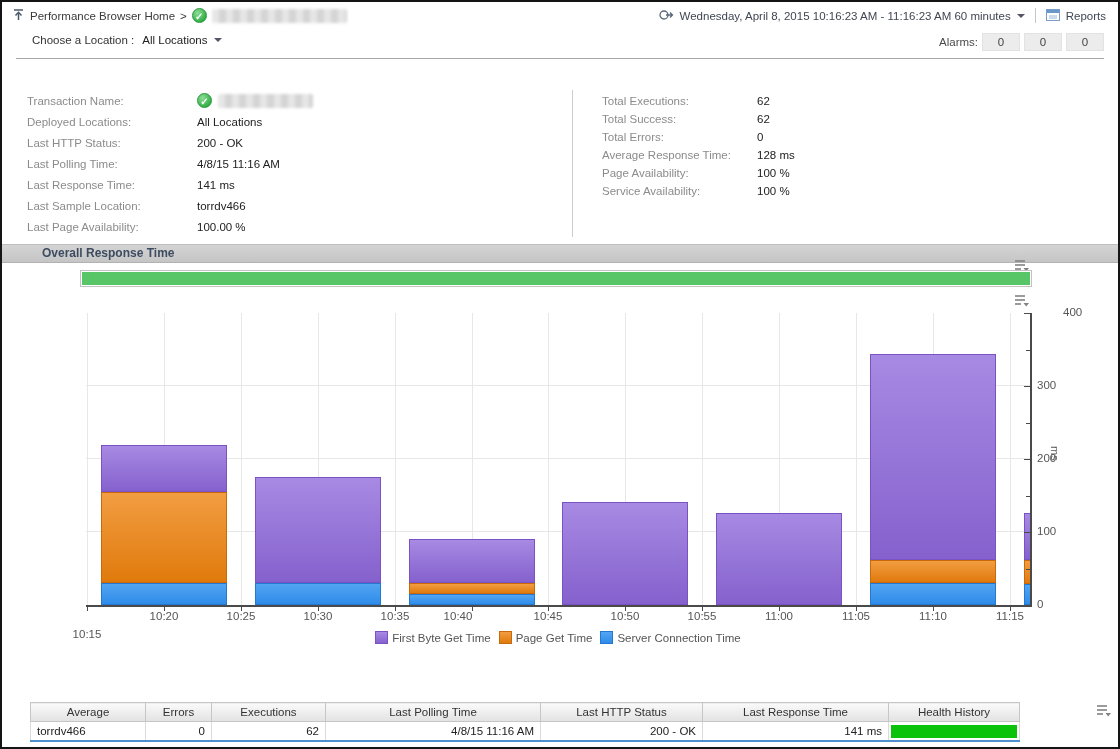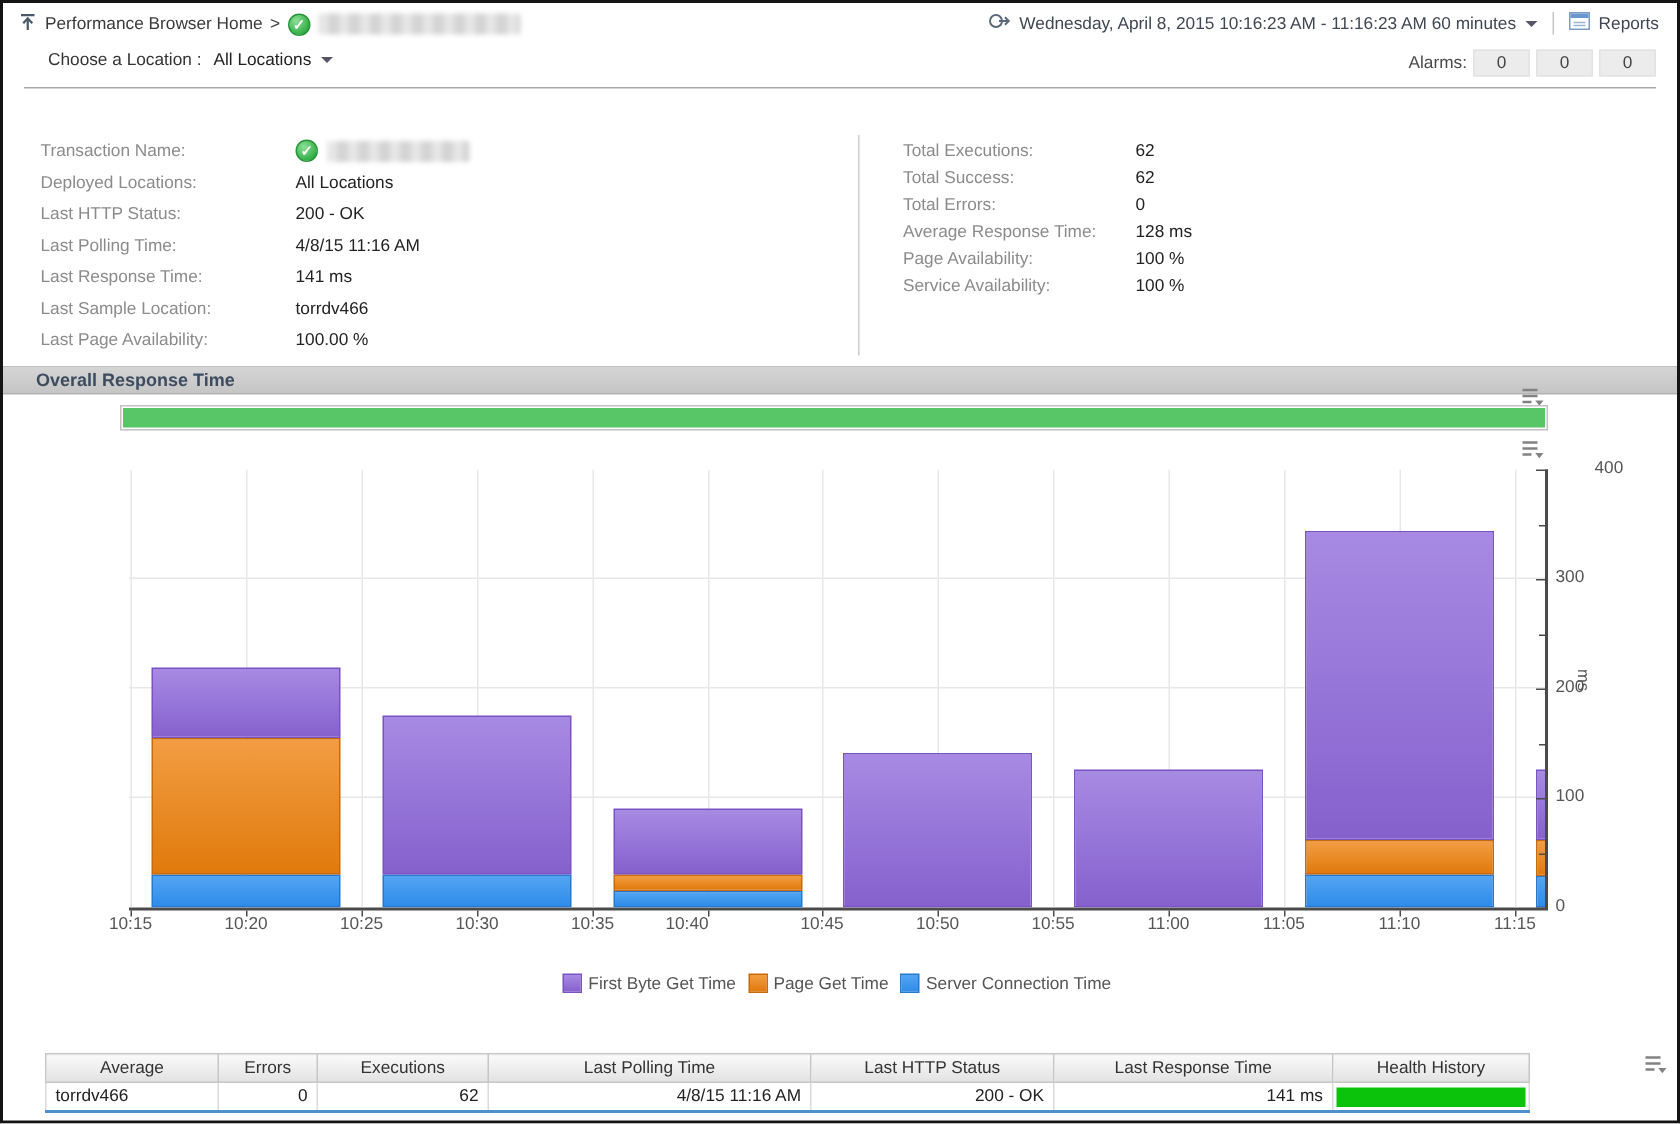--- a/index.html
+++ b/index.html
@@ -39,21 +39,21 @@
   .srow{display:flex;height:21px;align-items:center;font-size:11.5px;}
   #sum-right .srow{height:18px;}
   .srow .lbl{width:170px;color:#8b8b8b;}
   #sum-right .lbl{width:155px;}
   .srow .val{color:#222;display:flex;align-items:center;gap:6px;}
   #sum-divider{position:absolute;left:570px;top:88px;width:1px;height:147px;background:#ccc;}
 
   
   .sect{position:absolute;left:0;right:0;height:17px;background:linear-gradient(#d4d4d4,#c5c5c5);
         border-top:1px solid #bebebe;border-bottom:1px solid #b2b2b2;color:#3d4c60;font-weight:bold;
-        font-size:12px;line-height:17px;padding-left:22px;}
+        font-size:12px;line-height:17px;padding-left:40px;}
   #sect-ort{top:242px;}
   #sect-loc{top:677px;}
 
   
   #tl-box{position:absolute;left:78px;top:268px;width:952px;height:17px;border:1px solid #c2c2c2;
           background:#fff;box-sizing:border-box;padding:1px;}
   #tl-bar{width:100%;height:100%;cursor:pointer;}
   .opt-icon{position:absolute;cursor:pointer;}
   #tl-icon{left:1012px;top:256px;}
   #chart-icon{left:1012px;top:291px;}
@@ -67,21 +67,21 @@
   .grid-v{position:absolute;top:0;width:1px;height:292px;background:#e7e7e7;}
   .seg{position:absolute;box-sizing:border-box;border:1px solid #888;pointer-events:auto;cursor:pointer;}
   #yaxis{position:absolute;left:1028px;top:311px;width:2px;height:294px;background:#4a4a4a;}
   .xtick{position:absolute;top:605px;width:1px;height:4px;background:#4a4a4a;}
   .xlab{position:absolute;top:608px;font-size:11.5px;color:#555;transform:translateX(-50%);white-space:nowrap;}
   .ytick{position:absolute;left:1022px;width:8px;height:1px;background:#4a4a4a;}
   .ytick.minor{left:1024px;width:4px;}
   .ylab{position:absolute;left:1035px;font-size:11.5px;color:#555;}
   #ms-label{position:absolute;left:1047px;top:444px;writing-mode:vertical-rl;font-size:11px;color:#555;}
   #legend{position:absolute;left:84px;top:629px;width:944px;display:flex;justify-content:center;
-          gap:8px;font-size:11.5px;color:#555;align-items:flex-end;pointer-events:auto;margin-top:18px;}
+          gap:8px;font-size:11.5px;color:#555;align-items:flex-end;pointer-events:auto;}
   .leg-item{display:flex;align-items:center;gap:4px;cursor:pointer;}
   .leg-swatch{width:13px;height:13px;border:1px solid rgba(0,0,0,.35);box-sizing:border-box;}
 
   
   #loc-table{position:absolute;left:28px;top:700px;border-collapse:collapse;table-layout:fixed;
              font-size:11.5px;border-bottom:2px solid #4e8fce;}
   #loc-table th{background:linear-gradient(#fafafa,#e2e2e2);border:1px solid #c6c6c6;font-weight:normal;
                 color:#333;height:18px;text-align:center;padding:0 6px;overflow:hidden;white-space:nowrap;}
   #loc-table td{border:1px solid #dadada;height:16px;color:#222;padding:0 6px;overflow:hidden;
                 white-space:nowrap;background:#fff;}
@@ -267,21 +267,21 @@
       <div class="seg" style="left: 784px; width: 126px; bottom: 22px; height: 23px; background: linear-gradient(rgb(242, 157, 66), rgb(224, 122, 12)); border-color: rgb(201, 105, 10);"></div>
       <div class="seg" style="left: 784px; width: 126px; bottom: 45px; height: 206px; background: linear-gradient(rgb(167, 138, 227), rgb(133, 97, 205)); border-color: rgb(123, 82, 195);"></div>
       <div class="seg" style="left: 938px; width: 126px; bottom: 0px; height: 21px; background: linear-gradient(rgb(83, 165, 242), rgb(46, 140, 233)); border-color: rgb(36, 120, 207);"></div>
       <div class="seg" style="left: 938px; width: 126px; bottom: 21px; height: 24px; background: linear-gradient(rgb(242, 157, 66), rgb(224, 122, 12)); border-color: rgb(201, 105, 10);"></div>
       <div class="seg" style="left: 938px; width: 126px; bottom: 45px; height: 47px; background: linear-gradient(rgb(167, 138, 227), rgb(133, 97, 205)); border-color: rgb(123, 82, 195);"></div>
     </div>
   <div id="chart-layer">
     <div id="yaxis"></div>
     <div id="ms-label">ms</div>
   <div class="xtick" style="left: 85px;"></div>
-      <div class="xlab" style="left: 85px;">10:15</div>
+      <div class="xlab" style="left: 85px; margin-top: 18px;">10:15</div>
       <div class="xtick" style="left: 162px;"></div>
       <div class="xlab" style="left: 162px;">10:20</div>
       <div class="xtick" style="left: 239px;"></div>
       <div class="xlab" style="left: 239px;">10:25</div>
       <div class="xtick" style="left: 316px;"></div>
       <div class="xlab" style="left: 316px;">10:30</div>
       <div class="xtick" style="left: 393px;"></div>
       <div class="xlab" style="left: 393px;">10:35</div>
       <div class="xtick" style="left: 470px;"></div>
       <div class="xlab" style="left: 456px;">10:40</div>

